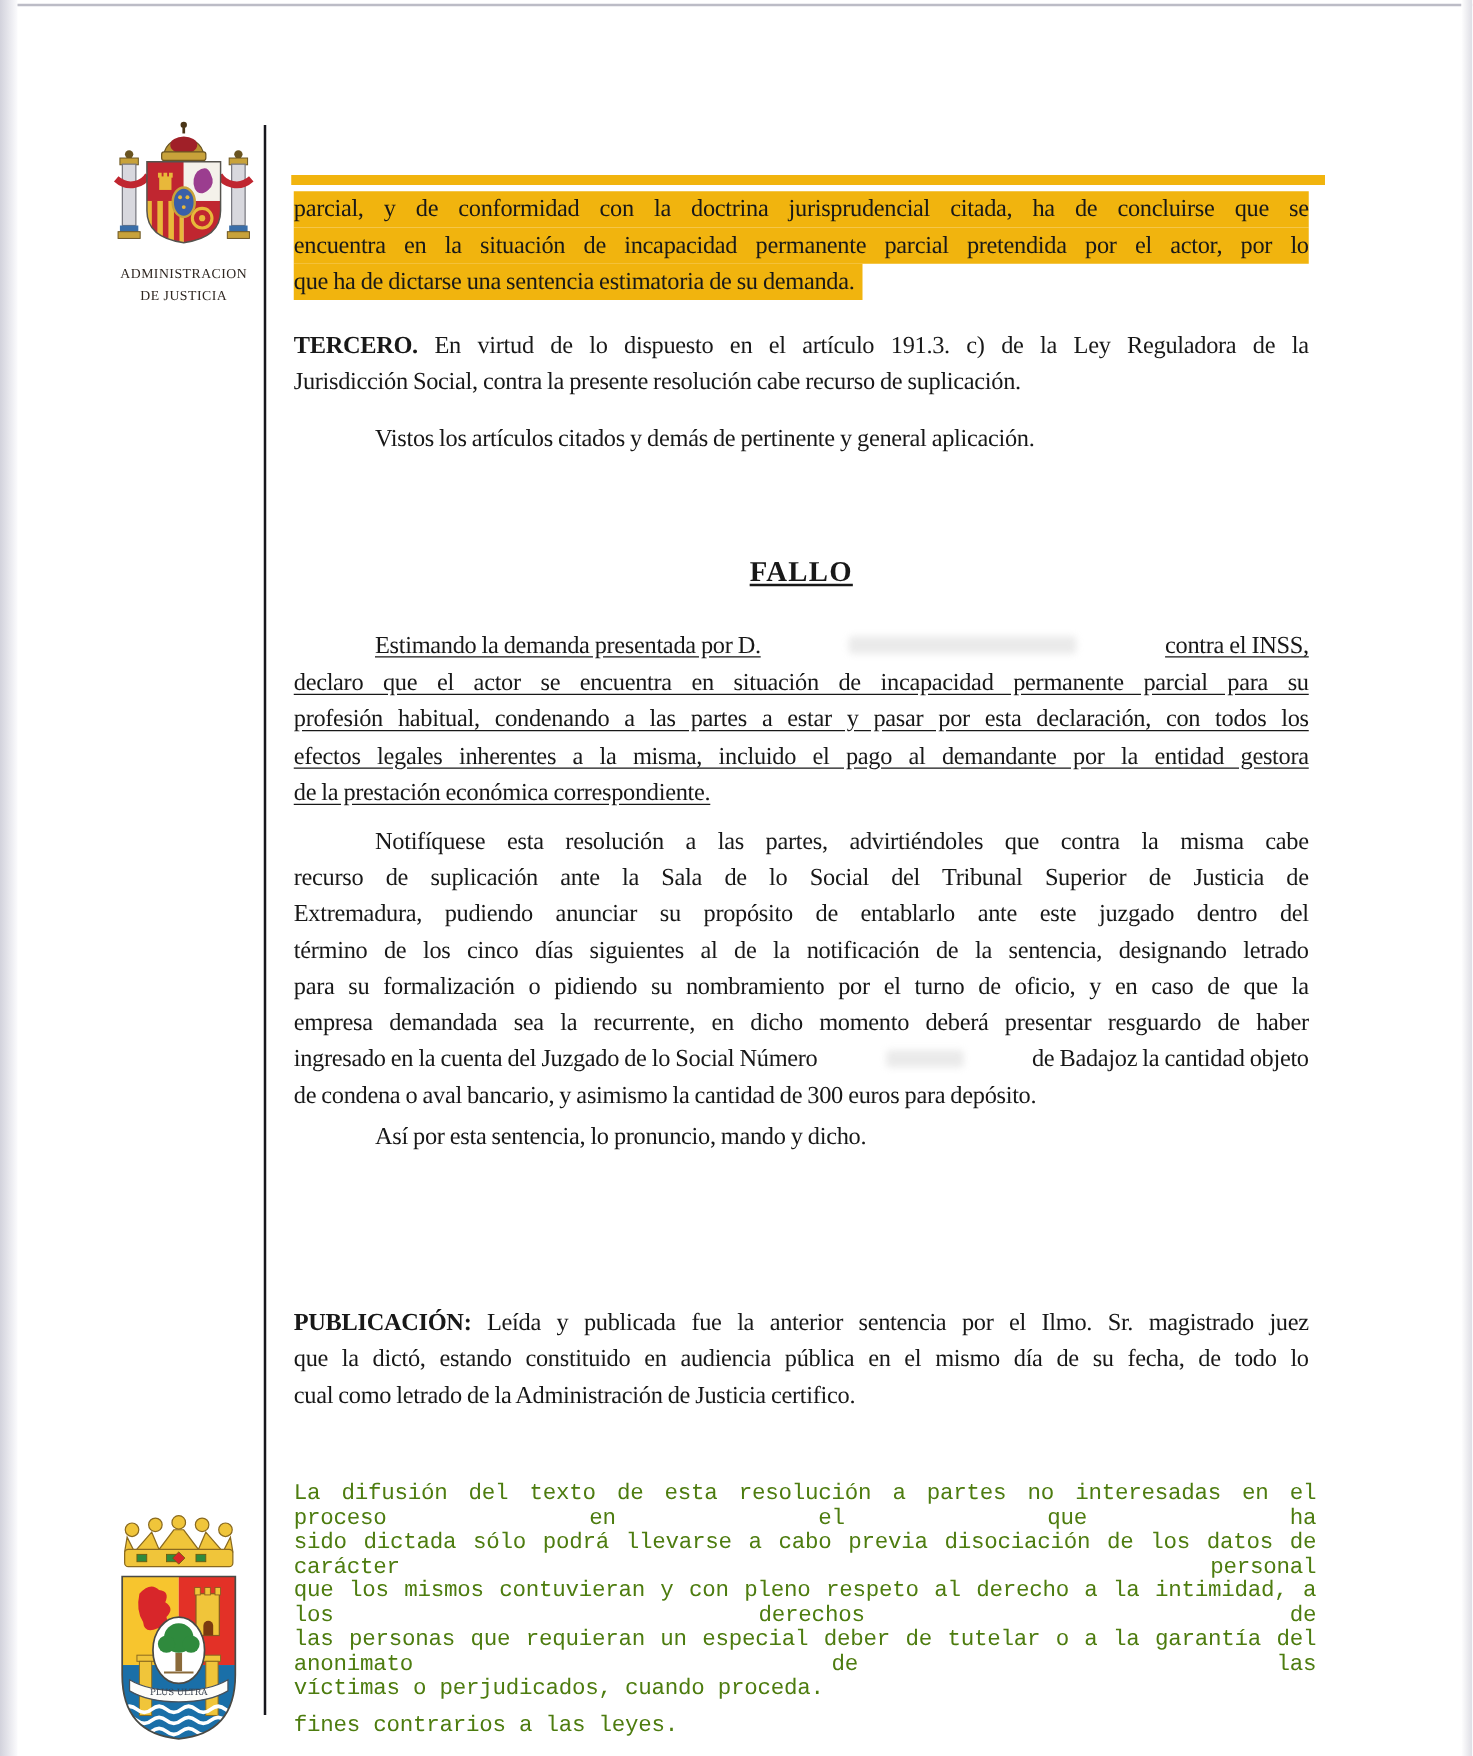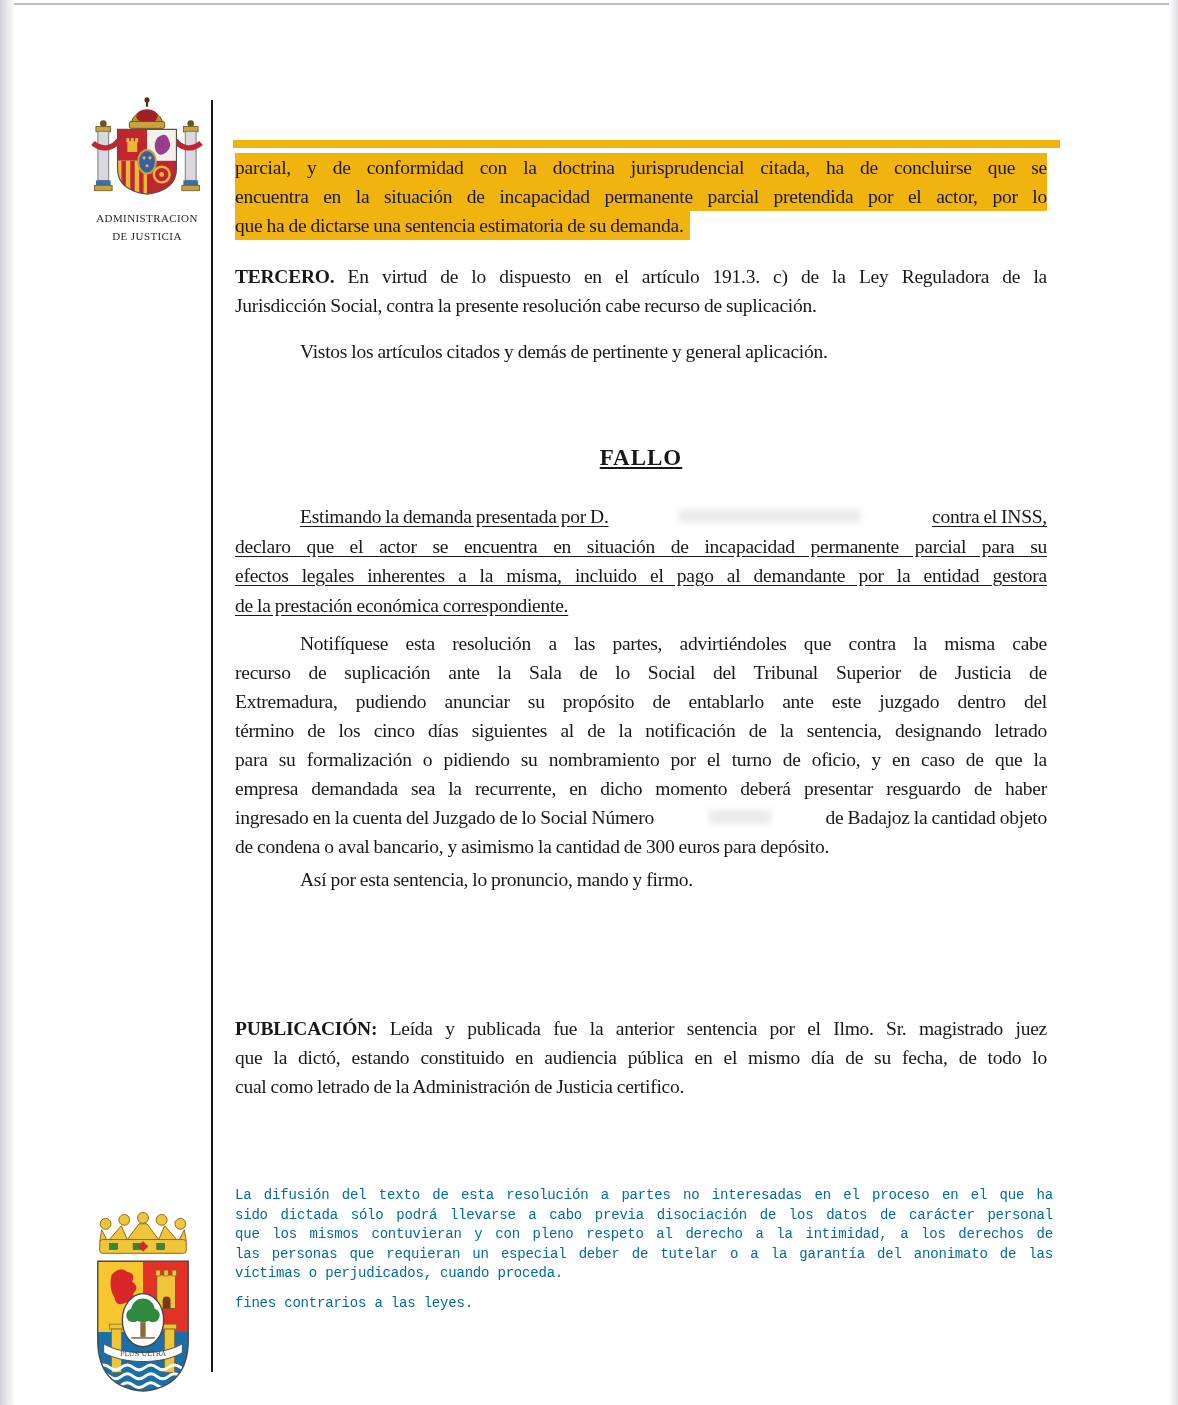--- a/index.html
+++ b/index.html
@@ -45,22 +45,22 @@
   .smudge { position:absolute; left:20%; right:20%; top:7px; height:14px;
             background:#c4c4c4; opacity:.35; filter:blur(3px); border-radius:3px; }
   .p-notif { margin-top:9px; }
   .notif-l7 { display:flex; justify-content:space-between; }
   .notif-gap { width:70px; position:relative; }
   .notif-gap .smudge { left:4px; right:4px; }
   .p-asi { margin-top:4px; text-indent:65px; }
   .p-pub { margin-top:120px; }
 
   .footer { position:absolute; left:235px; top:1186px; width:818px;
-            font-family:"Liberation Mono", monospace; font-size:14px; line-height:19.5px;
-            color:#0369a1; letter-spacing:-0.2px; }
+            font-family:"Liberation Mono", monospace; font-size:18px; line-height:19.5px;
+            color:#4d7c0f; letter-spacing:-0.2px; }
   .footer .para2 { margin-top:10px; }
 </style>
 </head>
 <body>
 
 <div class="page">
 
   <div class="edge-left"></div>
   <div class="edge-top"></div>
   <div class="edge-right"></div>
@@ -147,20 +147,21 @@
 
     <div class="p-fallo">
       <div class="fallo-l1">
         <span class="u">Estimando la demanda presentada por D.</span>
         <span class="flex-spacer">
             <span class="smudge"></span>
           </span>
         <span class="u">contra el INSS,</span>
       </div>
       <div class="jline u">declaro que el actor se encuentra en situación de incapacidad permanente parcial para su</div>
+      <div class="jline u">profesión habitual, condenando a las partes a estar y pasar por esta declaración, con todos los</div>
       <div class="jline u">efectos legales inherentes a la misma, incluido el pago al demandante por la entidad gestora</div>
       <div><span class="u">de la prestación económica correspondiente.</span></div>
     </div>
 
     <div class="p-notif">
       <div class="jline" style="padding-left:65px;">Notifíquese esta resolución a las partes, advirtiéndoles que contra la misma cabe</div>
       <div class="jline">recurso de suplicación ante la Sala de lo Social del Tribunal Superior de Justicia de</div>
       <div class="jline">Extremadura, pudiendo anunciar su propósito de entablarlo ante este juzgado dentro del</div>
       <div class="jline">término de los cinco días siguientes al de la notificación de la sentencia, designando letrado</div>
       <div class="jline">para su formalización o pidiendo su nombramiento por el turno de oficio, y en caso de que la</div>
@@ -168,21 +169,21 @@
       <div class="notif-l7">
         <span>ingresado en la cuenta del Juzgado de lo Social Número</span>
         <span class="notif-gap">
             <span class="smudge"></span>
           </span>
         <span>de Badajoz la cantidad objeto</span>
       </div>
       <div>de condena o aval bancario, y asimismo la cantidad de 300 euros para depósito.</div>
     </div>
 
-    <div class="p-asi">Así por esta sentencia, lo pronuncio, mando y firmo.</div>
+    <div class="p-asi">Así por esta sentencia, lo pronuncio, mando y dicho.</div>
 
     <div class="p-pub">
       <div class="jline"><span class="b">PUBLICACIÓN:</span><span> Leída y publicada fue la anterior sentencia por el Ilmo. Sr. magistrado juez</span></div>
       <div class="jline">que la dictó, estando constituido en audiencia pública en el mismo día de su fecha, de todo lo</div>
       <div>cual como letrado de la Administración de Justicia certifico.</div>
     </div>
 
   </div>
 
   <div class="footer">

